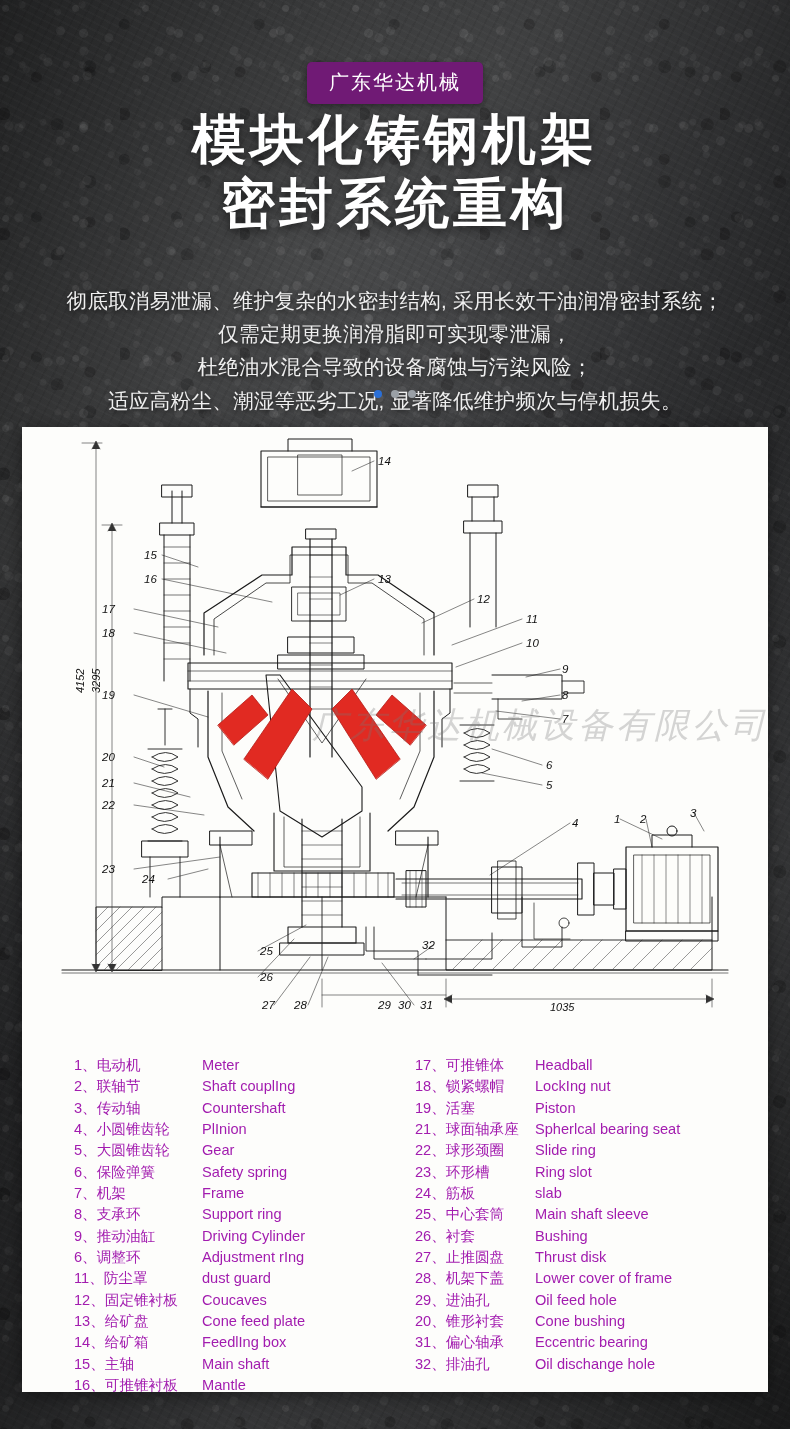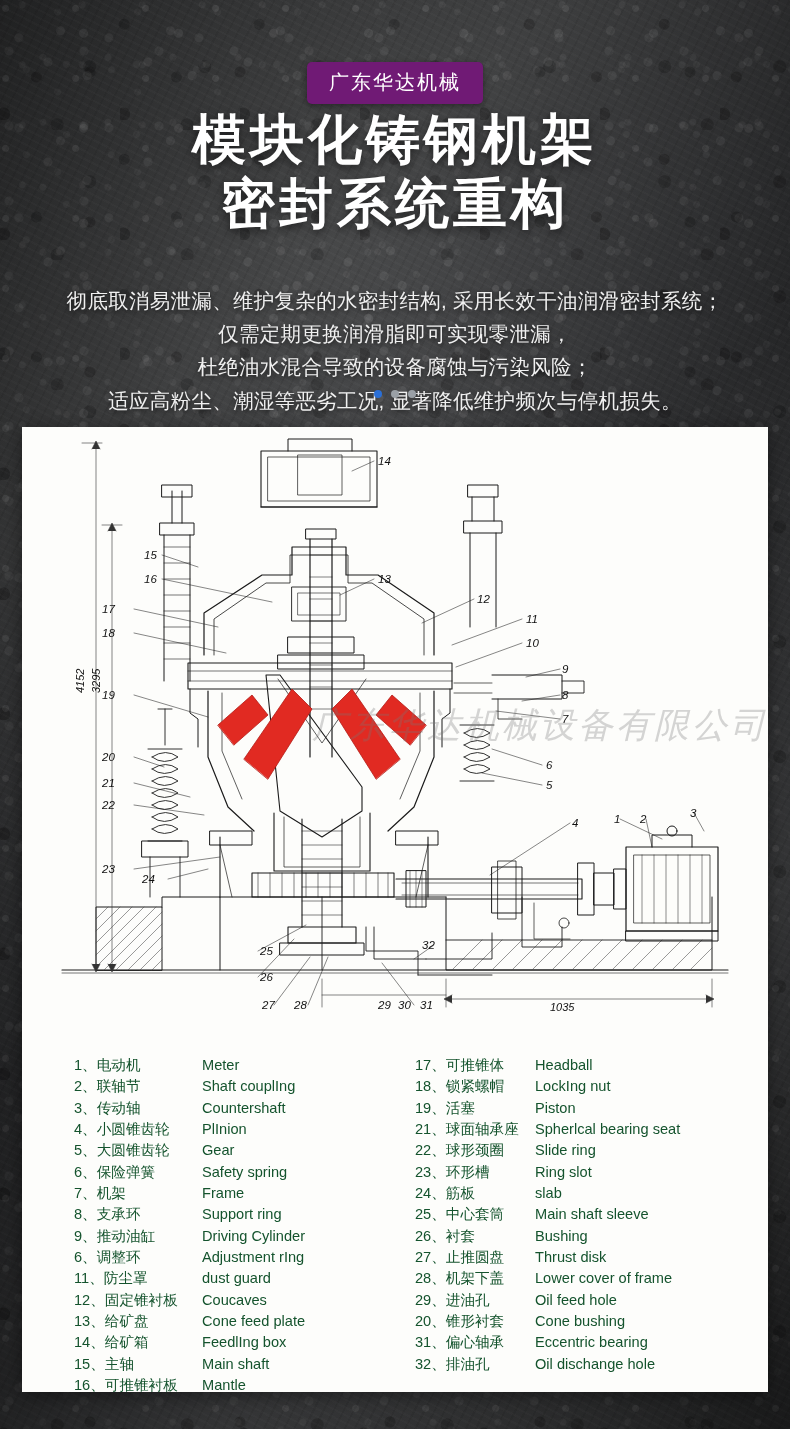--- a/index.html
+++ b/index.html
@@ -121,21 +121,21 @@
   }
 
   
   .legend {
     position: absolute;
     left: 0; top: 620px; width: 746px;
     padding: 8px 30px 0 52px;
     display: flex;
     gap: 18px;
     font-size: 14.6px;
-    color: #14532d;
+    color: #a21caf;
     line-height: 1.462;
   }
   .legend-col { flex: 1; }
   .legend-row { display: flex; white-space: nowrap; }
   .lg-cn { width: 128px; }
   .lg-en { flex: 1; }
   .legend-col.right .lg-cn { width: 120px; }
 </style>
 </head>
 <body>

